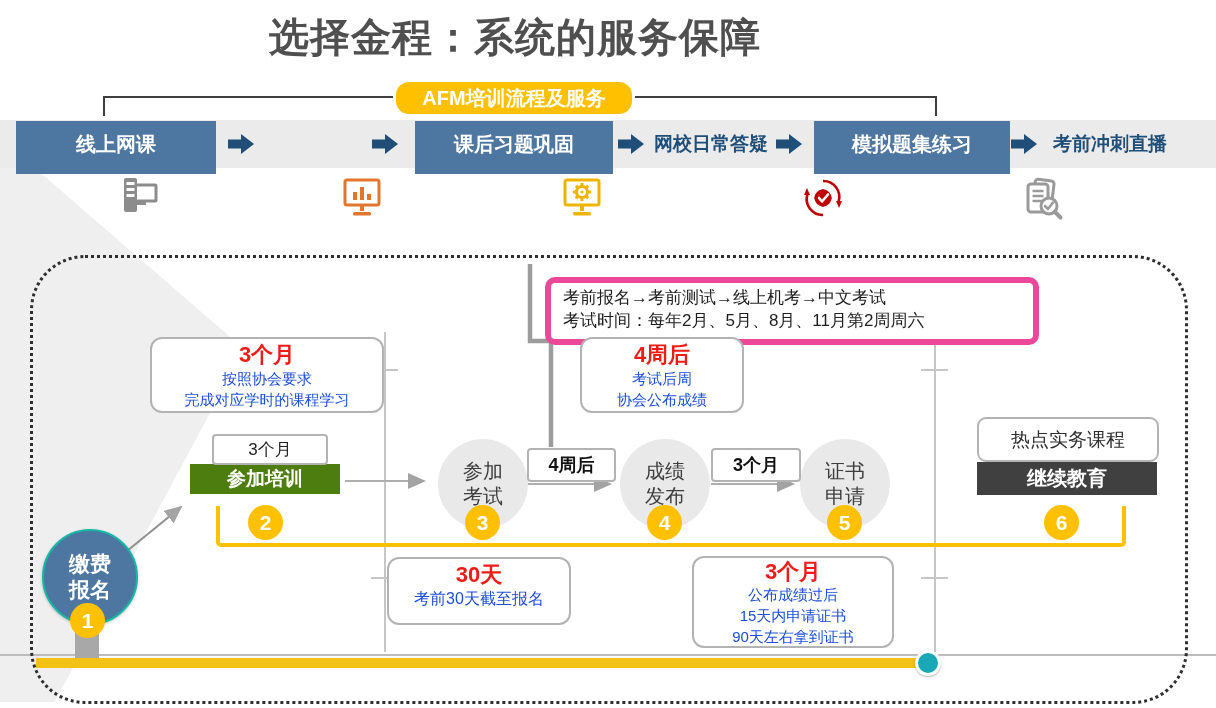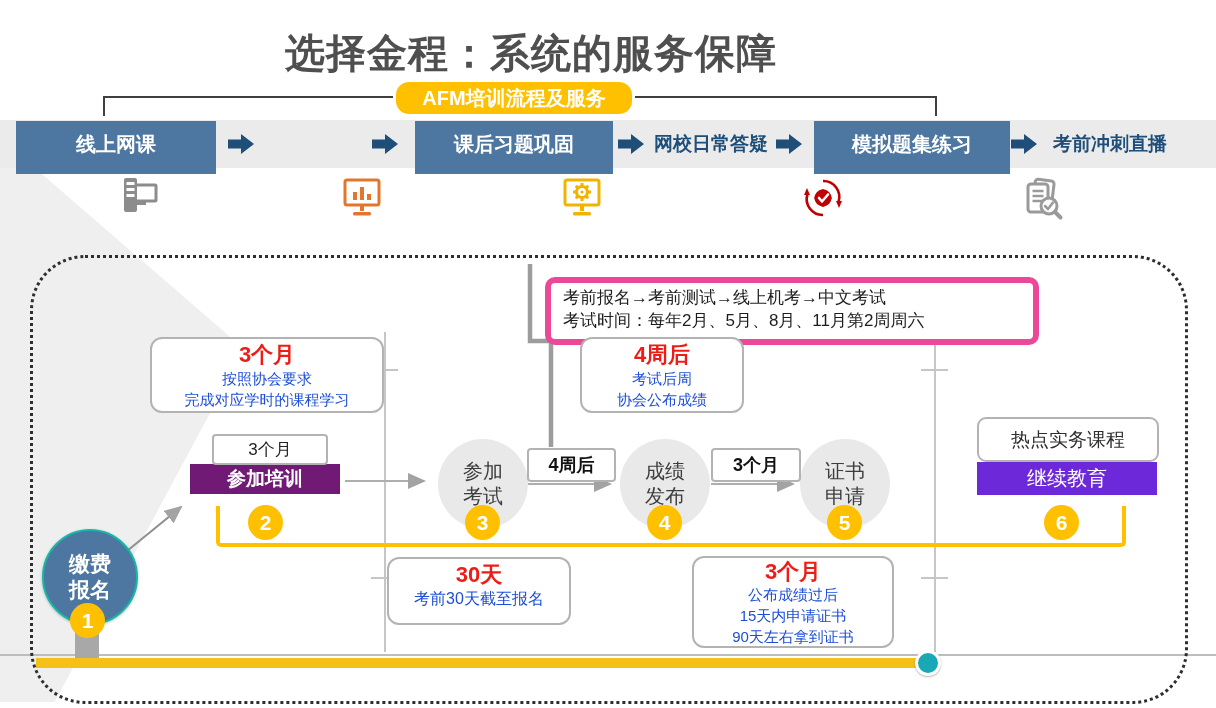--- a/index.html
+++ b/index.html
@@ -5,21 +5,21 @@
   html,body{margin:0;padding:0;background:#fff;}
   #canvas{
     position:relative;width:1216px;height:708px;overflow:hidden;background:#ffffff;
     font-family:"Liberation Sans","DejaVu Sans",sans-serif;
   }
   .abs{position:absolute;}
   
   .bg-wedge{left:0;top:120px;width:260px;height:588px;background:#efefef;
     clip-path:polygon(0 3%,94% 39%,21% 99%,0 99%);z-index:0;}
   
-  .title{left:0;top:10px;width:1030px;margin:16px;text-align:center;
+  .title{left:0;top:10px;width:1030px;margin:0;text-align:center;
     font-size:40px;font-weight:800;color:#4f4f4f;letter-spacing:1px;z-index:2;}
   
   .bracket{left:103px;top:96px;width:830px;height:18px;
     border:2px solid #3f3f3f;border-bottom:none;z-index:1;}
   .banner-badge{left:396px;top:82px;width:236px;height:32px;line-height:32px;
     background:#ffc000;color:#fff;font-size:20px;font-weight:700;text-align:center;
     border-radius:13px;box-shadow:0 0 0 3px #fff;z-index:2;}
   
   .band{left:0;top:120px;width:1216px;height:48px;background:#ebebeb;z-index:1;}
   .sbox{top:121px;height:53px;line-height:46px;background:#4d77a1;color:#fff;
@@ -38,34 +38,34 @@
     text-align:center;z-index:2;}
   .c-title{font-size:22px;font-weight:700;color:#ee1c17;line-height:26px;padding-top:3px;}
   .c-line{font-size:15px;color:#1d4ed8;line-height:21px;}
   .exam-info{left:545px;top:277px;width:458px;height:50px;background:#fff;
     border:6px solid #ec4899;border-radius:10px;padding:3px 12px;
     font-size:17px;line-height:23px;color:#1d1d1d;text-align:left;z-index:2;}
   
   .small-box{background:#fff;border:2px solid #b3b3b3;border-radius:4px;
     text-align:center;z-index:3;}
   
-  .blue-box{background:#701a75;color:#fff;font-weight:700;text-align:center;z-index:2;}
+  .blue-box{background:#4d7c0f;color:#fff;font-weight:700;text-align:center;z-index:2;}
   .stage-circle{width:90px;height:90px;border-radius:50%;background:#e9e9e9;
     display:flex;flex-direction:column;align-items:center;justify-content:center;
     font-size:20px;line-height:25px;color:#3d3d3d;z-index:2;}
   .pay-circle{left:42px;top:529px;width:92px;height:92px;border-radius:50%;
     background:#4d77a1;border:2px solid #14b8a6;box-shadow:0 1px 3px rgba(0,0,0,.25);
     display:flex;flex-direction:column;align-items:center;justify-content:center;
     font-size:21px;font-weight:700;line-height:26px;color:#fff;z-index:2;}
   .num-badge{width:35px;height:35px;border-radius:50%;background:#ffc000;color:#fff;
     font-weight:700;font-size:21px;text-align:center;line-height:35px;z-index:3;}
   .ybracket{left:216px;top:506px;width:902px;height:37px;
     border-left:4px solid #ffc000;border-bottom:4px solid #ffc000;
     border-right:4px solid #ffc000;border-radius:0 0 5px 5px;z-index:1;}
-  .gray-box{background:#6d28d9;color:#fff;font-weight:400;text-align:center;z-index:2;}
+  .gray-box{background:#404040;color:#fff;font-weight:700;text-align:center;z-index:2;}
   .stem{left:75px;top:614px;width:24px;height:46px;background:#a8a8a8;z-index:1;}
   .gline{left:0;top:654px;width:1216px;height:2px;background:#bdbdbd;z-index:0;}
   .yline{left:36px;top:658px;width:882px;height:10px;background:#f4c117;z-index:1;}
   .teal-dot{left:915px;top:650px;width:20px;height:20px;background:#18a8b6;
     border:3px solid #fff;border-radius:50%;box-shadow:0 1px 2px rgba(0,0,0,.3);z-index:2;}
 </style>
 </head>
 <body>
 
 <div id="canvas">

